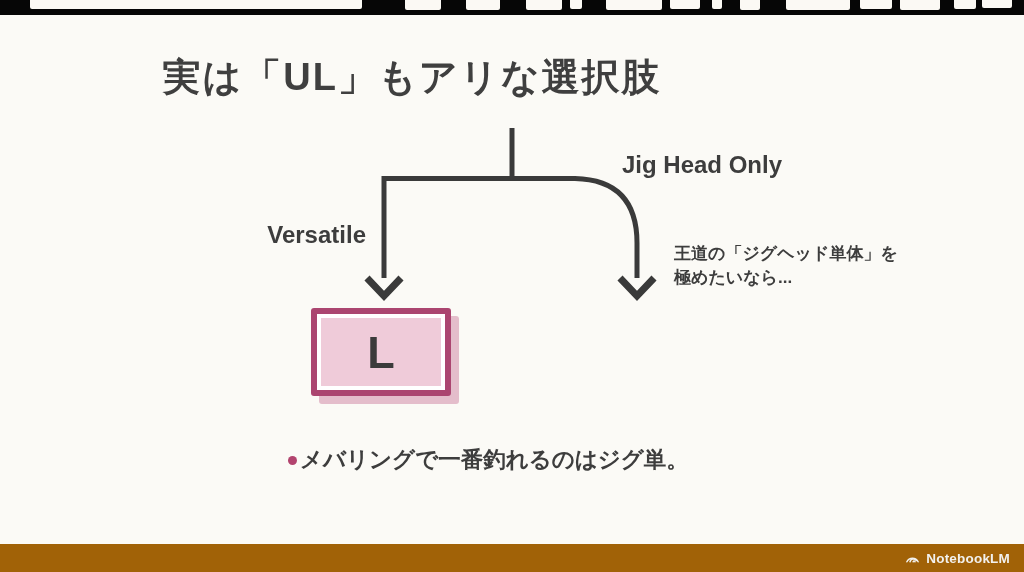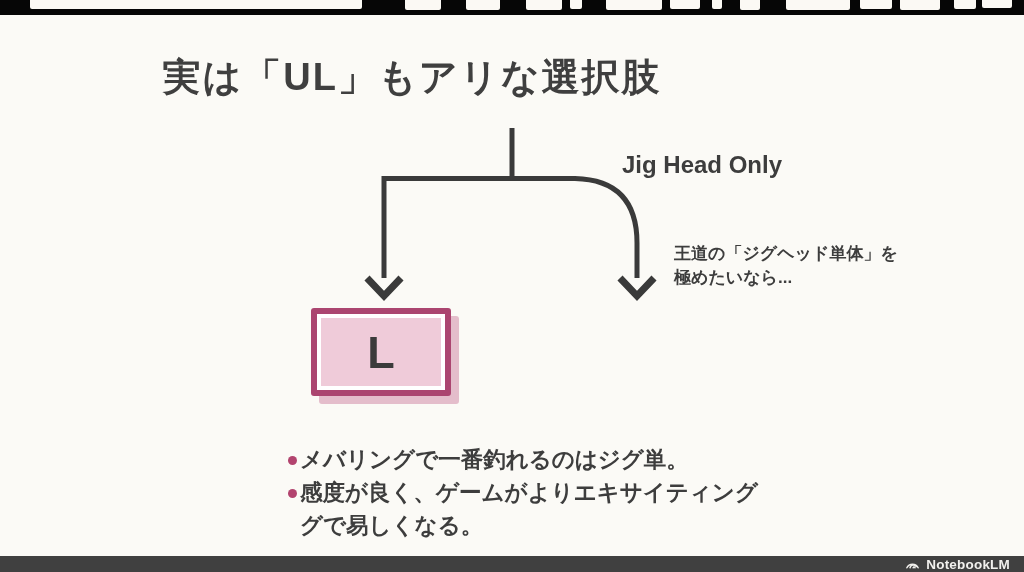--- a/index.html
+++ b/index.html
@@ -5,21 +5,21 @@
   html,body{margin:0;padding:0;background:#000;}
   .stage{
     position:relative;width:1024px;height:572px;overflow:hidden;
     background:#fbfaf6;
     font-family:"Liberation Sans","DejaVu Sans",sans-serif;
     color:#3d3d3d;
   }
   
   .top-bar{position:absolute;top:0;left:0;width:1024px;height:15px;background:#060606;z-index:5;}
   .top-bar .dash{position:absolute;top:0;background:#fbf9f4;border-radius:0 0 2px 2px;}
-  .bottom-bar{position:absolute;bottom:0;left:0;width:1024px;height:16px;background:#404040;z-index:5;}
+  .bottom-bar{position:absolute;bottom:0;left:0;width:1024px;height:28px;background:#a16207;z-index:5;}
   .watermark{position:absolute;right:14px;top:50%;transform:translateY(-50%);
     display:flex;align-items:center;gap:6px;color:#f2f1ee;font-size:13.5px;font-weight:600;letter-spacing:.2px;}
   .watermark svg{display:block;}
   
   .title{position:absolute;left:0;top:52px;width:824px;text-align:center;
     font-size:38px;font-weight:700;color:#3f3f3f;letter-spacing:2px;}
   
   .connector{position:absolute;left:0;top:0;z-index:1;}
   
   .branch-label{position:absolute;font-size:24px;font-weight:700;color:#3d3d3d;text-align:right;}
@@ -53,39 +53,35 @@
       <path d="M510 178.5 L575 178.5 Q637 180 637 243 L637 278"></path>
     </g>
     <g fill="none" stroke="#3a3a3a" stroke-width="7" stroke-linejoin="miter">
       <path d="M367 278 L384 296 L401 278"></path>
       <path d="M620 278 L637 296 L654 278"></path>
     </g>
   </svg>
 
   <div class="title">実は「UL」もアリな選択肢</div>
 
+  <div class="branch-label label-versatile">Versatile</div>
   <div class="branch-label label-jighead">Jig Head Only</div>
   <div class="note">王道の「ジグヘッド単体」を
 極めたいなら...</div>
 
   <div class="node node-l">
     <div class="node-fill">
       <span class="node-label">L</span>
     </div>
   </div>
 
   <div class="bullets">
     <div class="bullet-row">
       <span class="dot"></span>
       <span class="bullet-text">メバリングで一番釣れるのはジグ単。</span>
-    </div>
-    <div class="bullet-row">
-      <span class="dot"></span>
-      <span class="bullet-text">感度が良く、ゲームがよりエキサイティング
-グで易しくなる。</span>
     </div>
   </div>
 
   <div class="top-bar">
     <span class="dash" style="left:30px;width:332px;height:9px;"></span>
     <span class="dash" style="left:405px;width:36px;height:10px;"></span>
     <span class="dash" style="left:466px;width:34px;height:10px;"></span>
     <span class="dash" style="left:526px;width:36px;height:10px;"></span>
     <span class="dash" style="left:570px;width:12px;height:9px;"></span>
     <span class="dash" style="left:606px;width:56px;height:10px;"></span>

